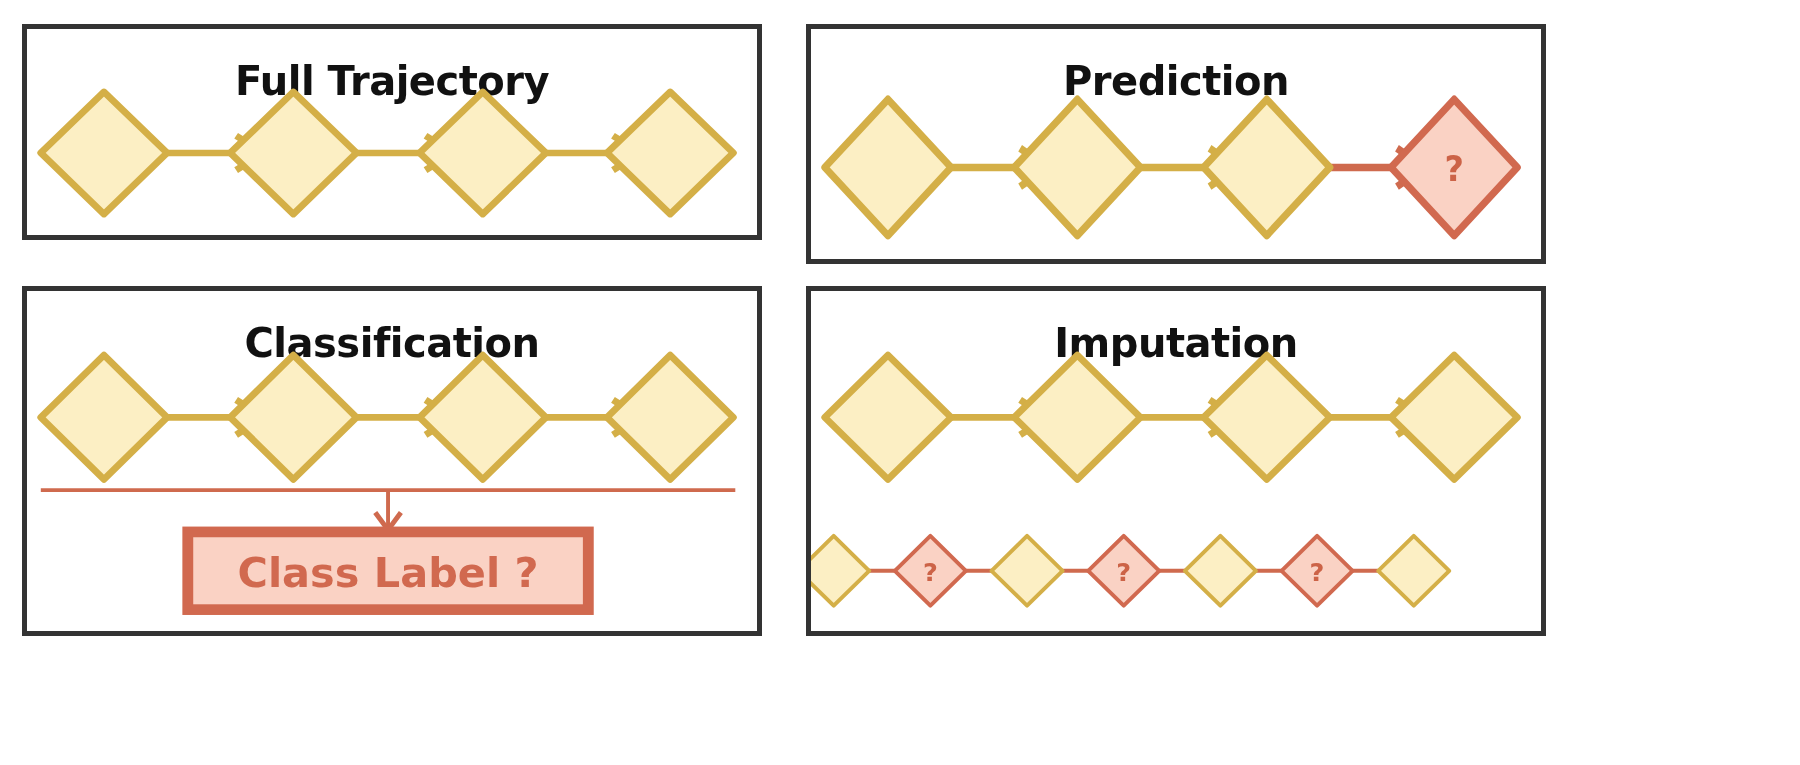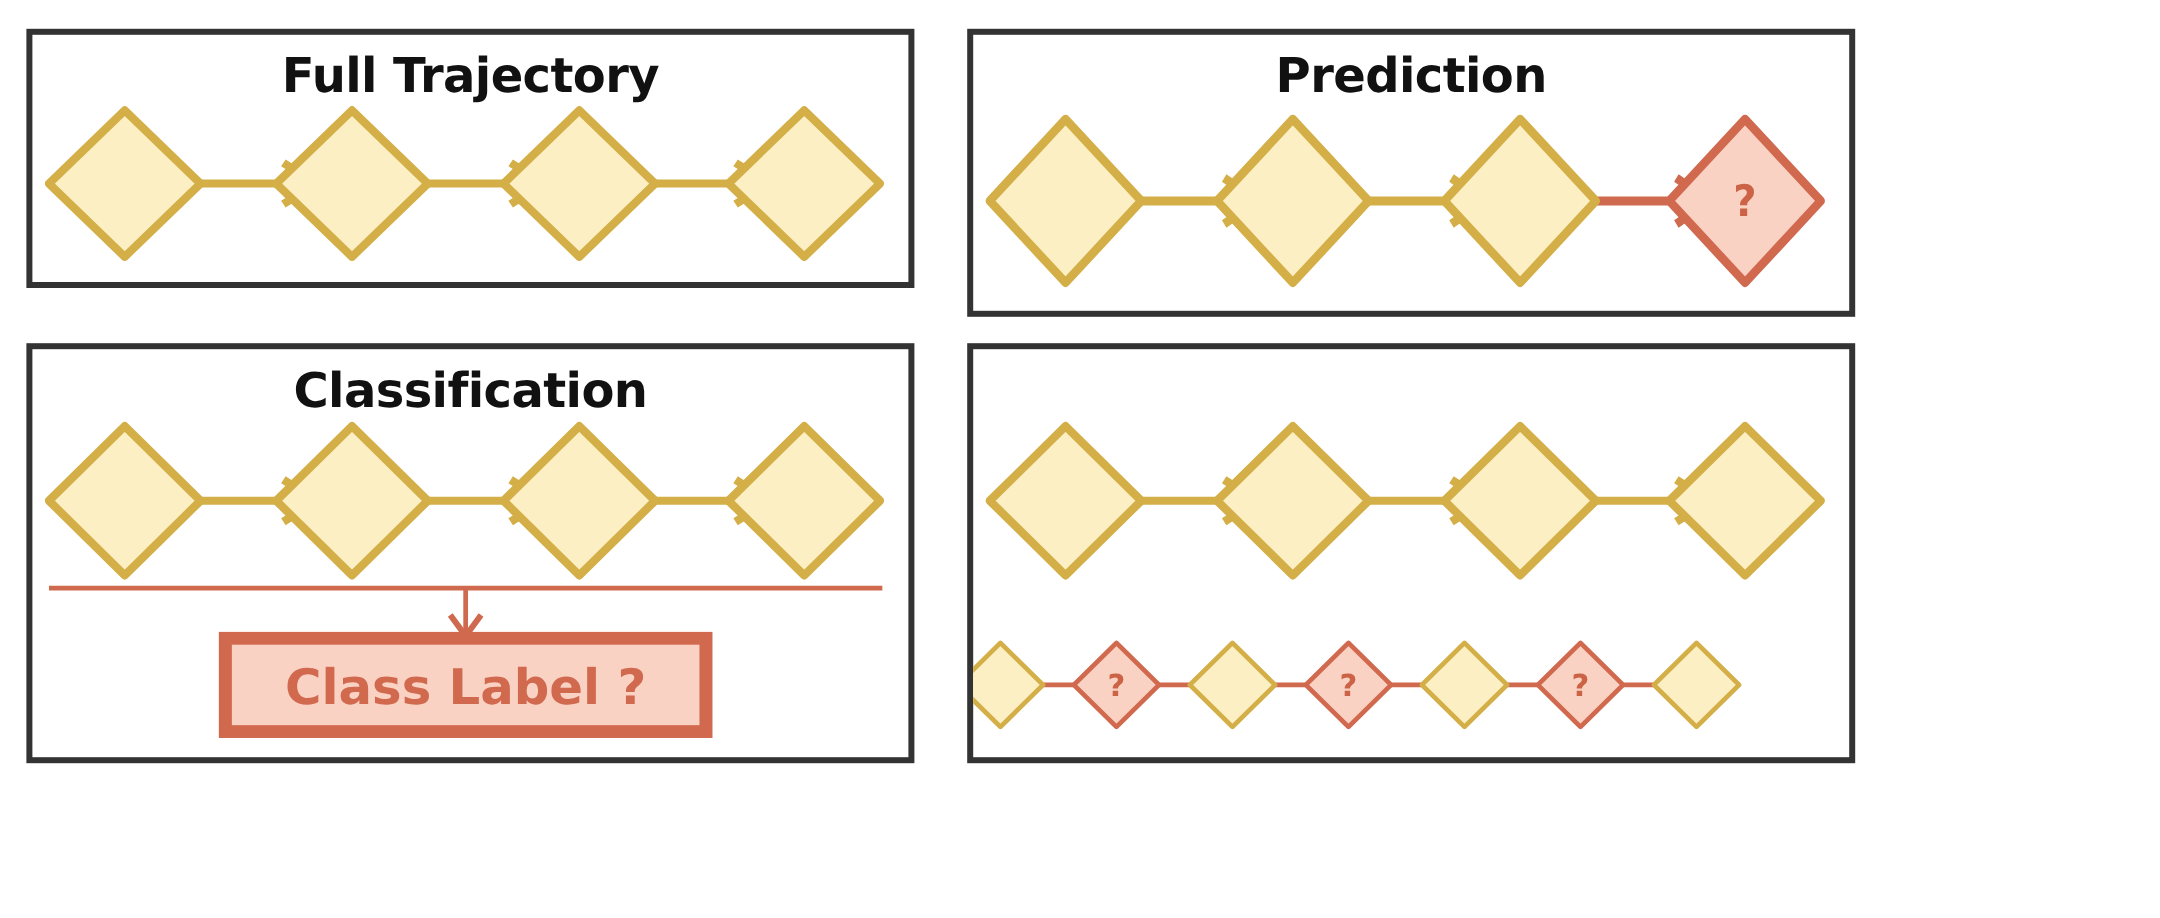--- a/index.html
+++ b/index.html
@@ -22,21 +22,21 @@
   .panel {
     position: absolute;
     background: #ffffff;
     border: 5px solid #333333;
     box-sizing: border-box;
   }
   .panel-title {
     position: absolute;
     left: 0;
     right: 0;
-    top: 11px;
+    top: 28px;
     text-align: center;
     font-family: "DejaVu Sans", sans-serif;
     font-weight: bold;
     font-size: 40px;
     line-height: 48px;
     color: #111111;
     letter-spacing: -0.5px;
   }
   .panel-svg {
     position: absolute;
@@ -131,20 +131,21 @@
         <line x1="366" y1="205" x2="366" y2="244" stroke="#CF6A4E" stroke-width="4"></line>
         <polyline points="353,228 366,246 379,228" fill="none" stroke="#CF6A4E" stroke-width="5"></polyline>
       </g>
 
       <rect x="163" y="248" width="406" height="80" fill="#FAD2C4" stroke="#D1694F" stroke-width="11"></rect>
       <text class="class-box-text" x="366" y="290">Class Label ?</text>
     </svg>
   </div>
 
   <div class="panel" style="left:806px; top:286px; width:740px; height:350px;">
+    <div class="panel-title">Imputation</div>
     <svg class="panel-svg" viewBox="0 0 740 350" preserveAspectRatio="none">
 
       <g>
         <line x1="135" y1="130" x2="240" y2="130" stroke="#D4AF47" stroke-width="7"></line>
         <polyline points="212,112 240,130 212,148" fill="none" stroke="#D4AF47" stroke-width="7"></polyline>
         <line x1="330" y1="130" x2="432" y2="130" stroke="#D4AF47" stroke-width="7"></line>
         <polyline points="404,112 432,130 404,148" fill="none" stroke="#D4AF47" stroke-width="7"></polyline>
         <line x1="522" y1="130" x2="622" y2="130" stroke="#D4AF47" stroke-width="7"></line>
         <polyline points="594,112 622,130 594,148" fill="none" stroke="#D4AF47" stroke-width="7"></polyline>
       </g>

